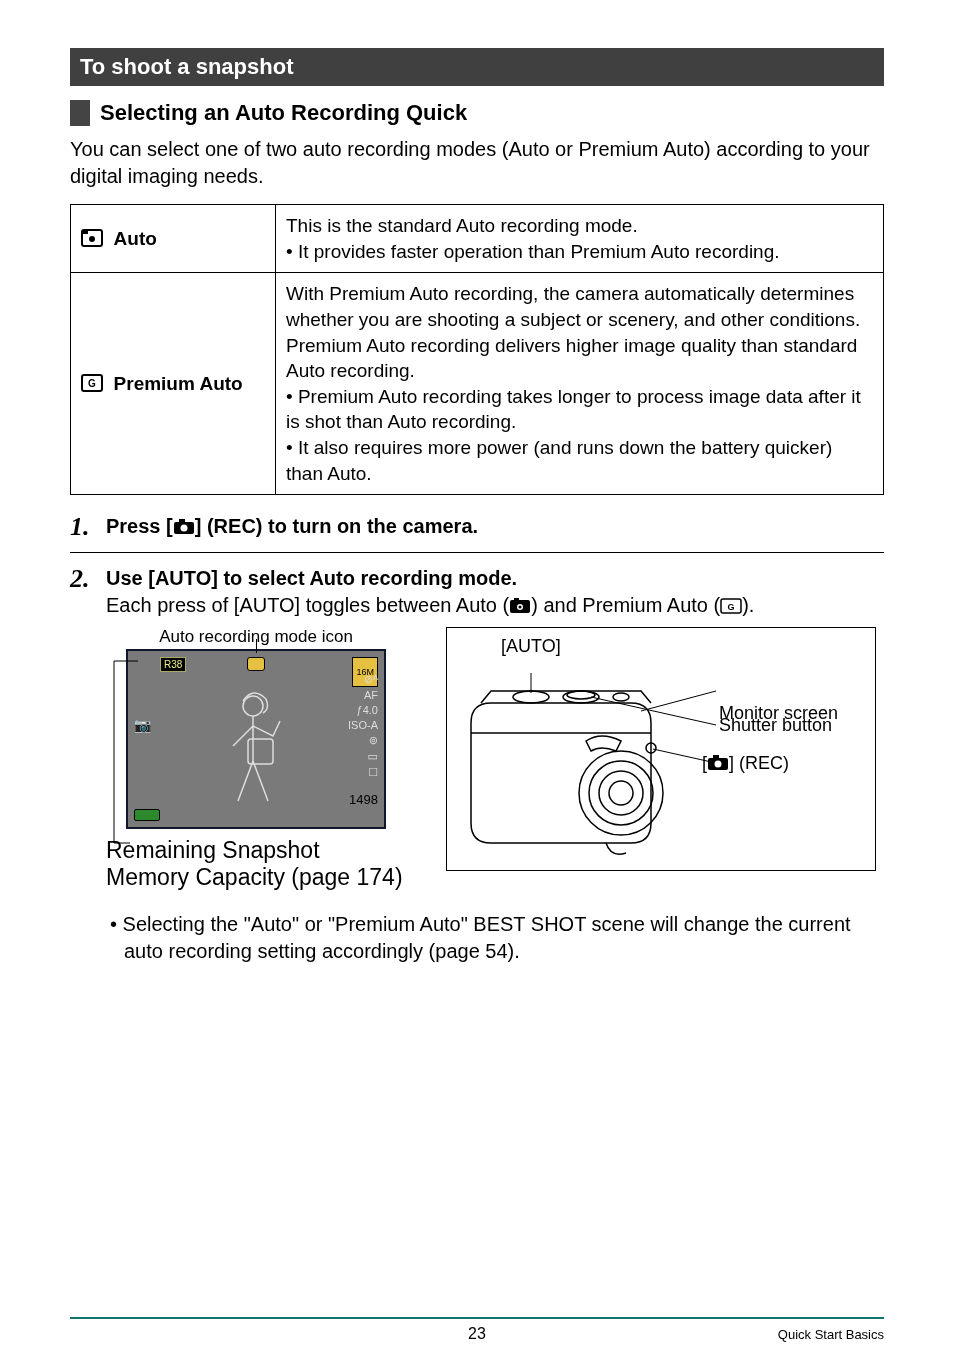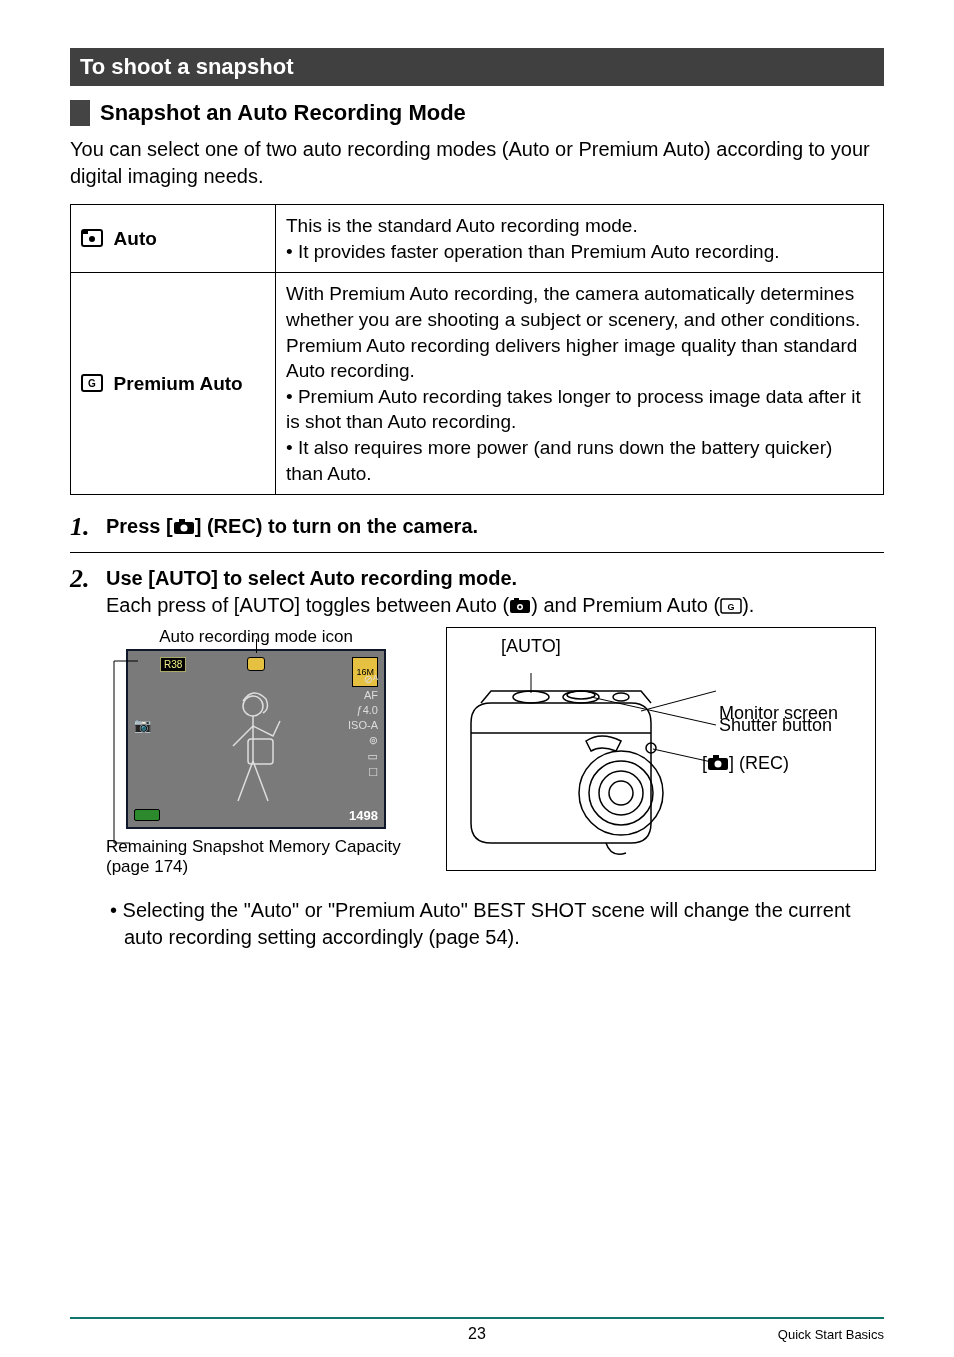--- a/index.html
+++ b/index.html
@@ -106,21 +106,21 @@
   }
   .screen-box {
     width: 260px;
     margin: 0 auto;
     border: 2px solid #0f172a;
     background: #7a7a7a;
     position: relative;
     height: 180px;
   }
   .fig-caption-bottom {
-    font-size: 17px;
+    font-size: 23px;
     margin-top: 8px;
   }
   .right-fig {
     border: 1px solid #000;
     padding: 8px 14px 14px 14px;
     width: 430px;
     height: 244px;
     position: relative;
   }
   .auto-label {
@@ -167,39 +167,39 @@
   }
   
   .screen-inner { position:absolute; inset:0; }
   .screen-top { position:absolute; top:4px; left:0; right:0; height:20px; }
   .counter-box { position:absolute; top:2px; left:32px; background:#000; color:#ee8; font-size:10px; padding:1px 3px; border:1px solid #aa6; }
   .yellow-center { position:absolute; top:2px; left:50%; transform:translateX(-50%); width:18px; height:14px; background:#e6c040; border:1px solid #000; border-radius:3px; }
   .m-badge { position:absolute; top:2px; right:6px; background:#e6c040; color:#000; font-size:9px; padding:9px 3px; border:1px solid #000; }
   .right-icons { position:absolute; top:22px; right:6px; display:flex; flex-direction:column; gap:3px; font-size:11px; color:#ddd; text-align:right; }
   .left-icon { position:absolute; top:66px; left:6px; color:#ddd; font-size:14px; }
   .battery { position:absolute; bottom:6px; left:6px; width:26px; height:12px; background:#2c8a2c; border:1px solid #000; border-radius:2px; }
-  .bottom-num { position:absolute; bottom:4px; right:6px; color:#ffffff; font-size:13px; font-weight:bold; }
+  .bottom-num { position:absolute; bottom:20px; right:6px; color:#000000; font-size:13px; font-weight:normal; }
   .stick-figure { position:absolute; top:40px; left:80px; width:110px; height:120px; }
 
   
   .leader-top { position:absolute; top:-12px; left:50%; width:1px; height:14px; background:#000; }
 
   
   .camera-svg { position:absolute; left:0; top:0; }
 </style>
 </head>
 <body>
 
 <div class="page">
 
   <div class="section-bar">To shoot a snapshot</div>
 
   <div class="sub-heading-row">
     <div class="sub-heading-box"></div>
-    <div class="sub-heading-text">Snapshot an Auto Recording Mode</div>
+    <div class="sub-heading-text">Selecting an Auto Recording Quick</div>
   </div>
 
   <div class="body-text">You can select one of two auto recording modes (Auto or Premium Auto) according to your digital imaging needs.</div>
 
   <table class="modes">
     <tbody>
         <tr>
       <td class="label">
         <span class="icon-box">
           <svg width="22" height="18" viewBox="0 0 22 18">

